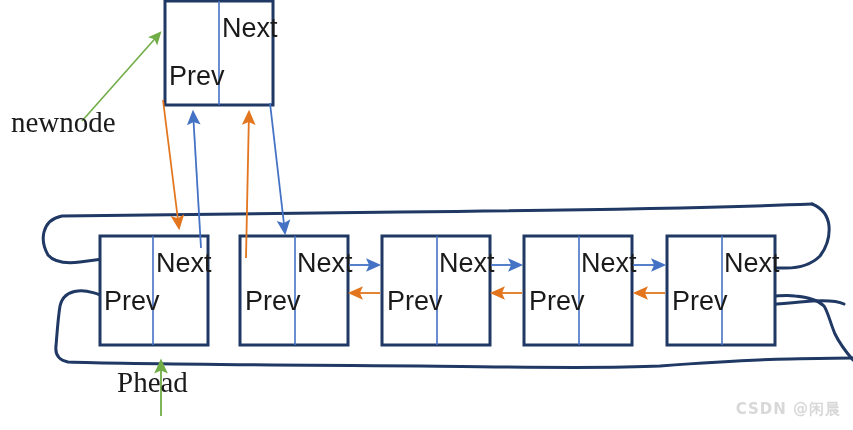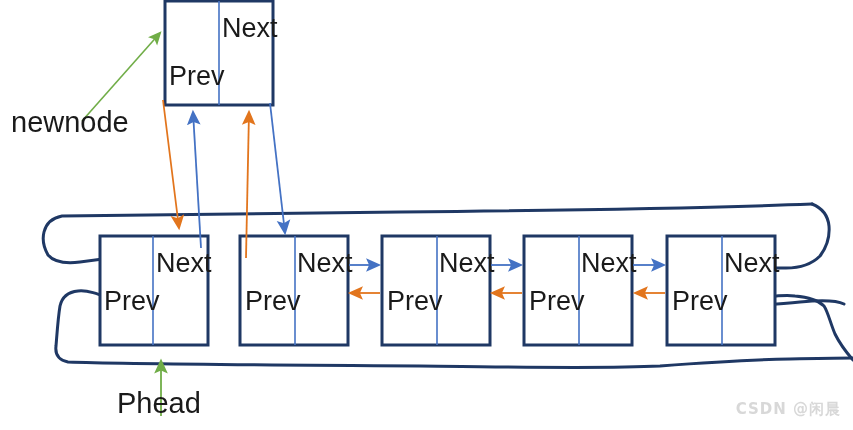--- a/index.html
+++ b/index.html
@@ -11,26 +11,26 @@
     position:relative;
   }
   #canvas{
     position:absolute;
     left:0;top:0;
     width:853px;height:430px;
   }
   .lbl{
     position:absolute;
     color:#1a1a1a;
-    font-family:Liberation Sans, sans-serif;
+    font-family:Liberation Serif, serif;
     white-space:nowrap;
     user-select:none;
   }
   #newnode-label{ left:11px; top:106px; font-size:29px; }
-  #phead-label{ left:117px; top:387px; font-size:29px; }
+  #phead-label{ left:117px; top:366px; font-size:29px; }
   #watermark{
     position:absolute; right:12px; top:400px;
     font-size:15px; color:#d8d8d8; letter-spacing:1px;
     font-family:"DejaVu Sans",sans-serif;
     font-weight:bold;
   }
 </style>
 </head>
 <body>
 

